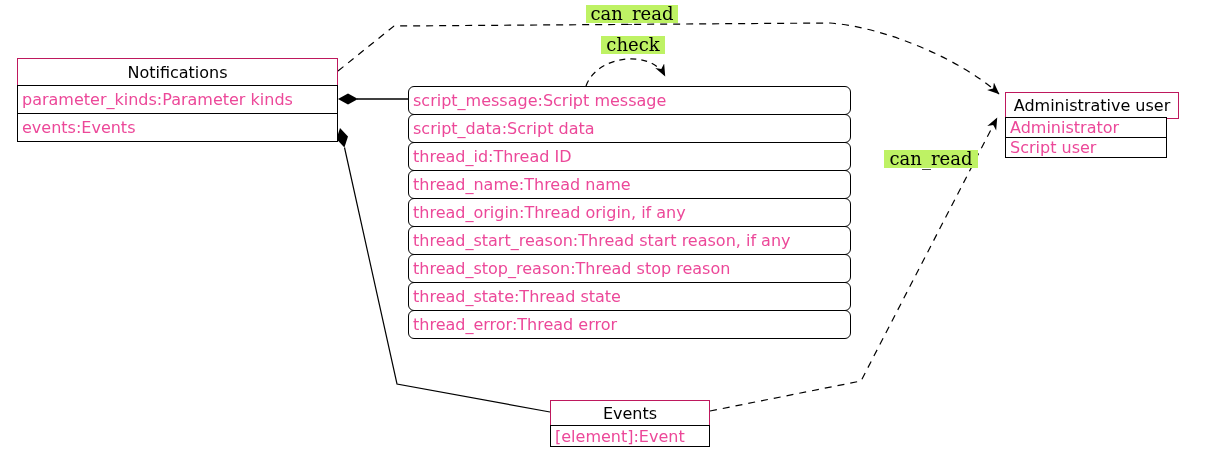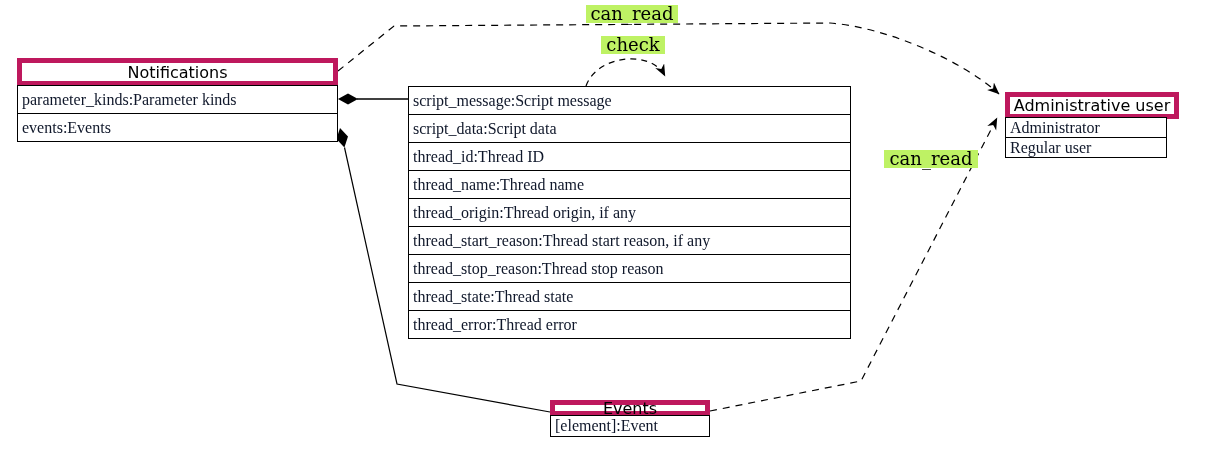--- a/index.html
+++ b/index.html
@@ -9,57 +9,56 @@
     width:1211px; height:468px;
     background:#ffffff;
     font-family:"DejaVu Sans", sans-serif;
     overflow:hidden;
   }
   #edges { position:absolute; left:0; top:0; width:1211px; height:468px; }
 
   .node { position:absolute; }
   .node .title {
     box-sizing:border-box;
-    border:5px solid #be185d;
+    border:1px solid #be185d;
     background:#fff;
     text-align:center;
     font-size:16px;
     color:#000;
     display:flex; align-items:center; justify-content:center;
   }
   .node .row {
     box-sizing:border-box;
     border:1px solid #000;
     margin-top:-1px;
     background:#fff;
     text-align:left;
     font-size:16px;
-    color:#0f172a;
+    color:#ec4899;
     padding-left:4px; padding-right:17px;
     display:flex; align-items:center;
     white-space:nowrap;
-    font-family:Liberation Serif, serif;
   }
 
   
   #node-notifications { left:17px; top:58px; width:321px; }
   #node-notifications .title { height:28px; }
   #node-notifications .row { height:29px; }
 
   #node-parameter-kinds { left:408px; top:87px; width:443px; }
   #node-parameter-kinds .title { height:29px; }
-  #node-parameter-kinds .row { height:29px; }
+  #node-parameter-kinds .row { height:29px;border-radius:6px; }
 
   #node-administrative-user { left:1005px; top:92px; }
   #node-administrative-user .title { width:174px; height:27px; }
   #node-administrative-user .rows { position:absolute; left:0; top:26px; }
   #node-administrative-user .row { width:162px; height:21px; margin-top:-1px; }
 
   #node-events { left:550px; top:400px; width:160px; }
-  #node-events .title { height:16px; }
+  #node-events .title { height:26px; }
   #node-events .row { height:22px; }
 
   .edge-label {
     position:absolute;
     font-family:"DejaVu Serif", serif;
     font-size:18px;
     color:#000;
     background:#bef264;
     white-space:nowrap;
     text-align:center;
@@ -110,21 +109,21 @@
     <div class="row">thread_start_reason:Thread start reason, if any</div>
     <div class="row">thread_stop_reason:Thread stop reason</div>
     <div class="row">thread_state:Thread state</div>
     <div class="row">thread_error:Thread error</div>
   </div>
 
   <div class="node" id="node-administrative-user">
     <div class="title">Administrative user</div>
     <div class="rows">
       <div class="row">Administrator</div>
-      <div class="row">Regular user</div>
+      <div class="row">Script user</div>
     </div>
   </div>
 
   <div class="node" id="node-events">
     <div class="title">Events</div>
     <div class="row">[element]:Event</div>
   </div>
 
   <div class="edge-label" id="label-can-read-top">can_read</div>
   <div class="edge-label" id="label-check">check</div>

